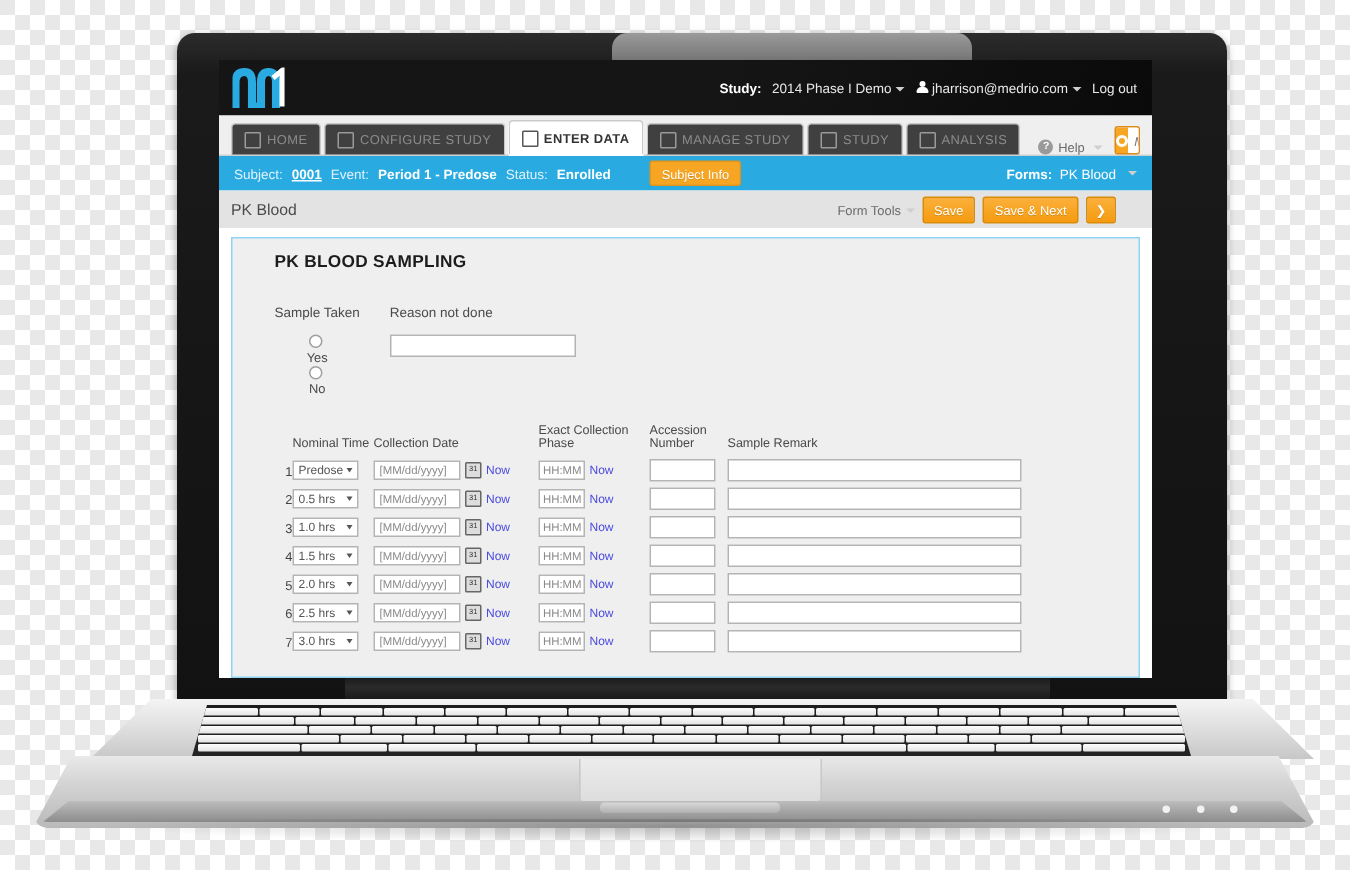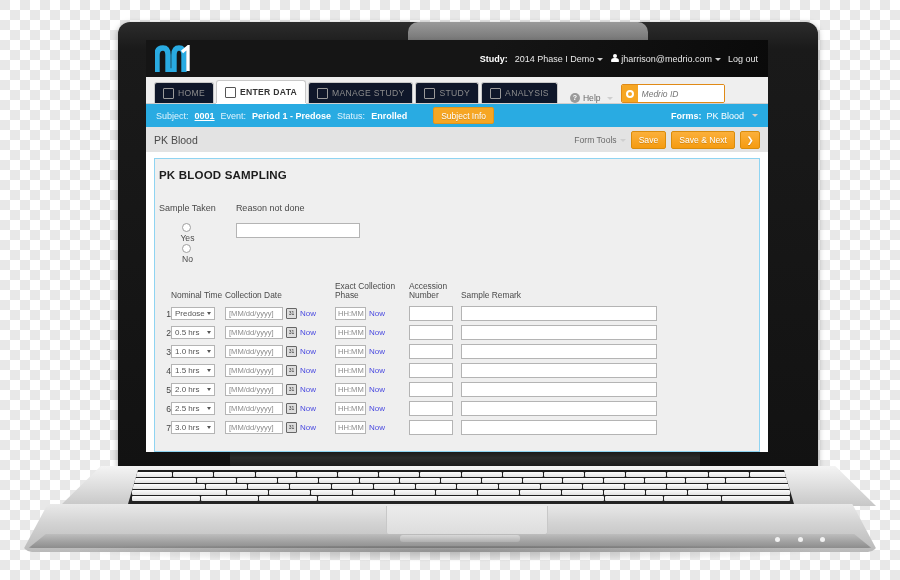--- a/index.html
+++ b/index.html
@@ -109,21 +109,21 @@
     border-right:3px solid transparent;border-top:3.5px solid #cfcfcf;margin-left:3px;vertical-align:middle;}
   .user-ico{display:inline-block;width:9px;height:9px;position:relative;margin-right:2px;vertical-align:-1px;}
   .user-ico::before{content:"";position:absolute;left:2.5px;top:0;width:4px;height:4px;border-radius:50%;background:#fff;}
   .user-ico::after{content:"";position:absolute;left:0.5px;top:4.6px;width:8px;height:4.4px;border-radius:4px 4px 1px 1px;background:#fff;}
 
   
   .tabstrip{height:26px;background:#efefef;border-bottom:1px solid #cfcfcf;
     display:flex;align-items:flex-end;padding:0 8px;position:relative;gap:0;}
   .tab{height:20px;display:flex;align-items:center;gap:4px;padding:0 8px;
     font-size:8.6px;color:#8b8b8b;letter-spacing:.3px;
-    background:#0f172a;border:1px solid #c9c9c9;border-bottom:none;
+    background:#404040;border:1px solid #c9c9c9;border-bottom:none;
     border-radius:3px 3px 0 0;margin-right:2px;white-space:nowrap;}
   .tab.active{background:#fff;color:#333;font-weight:bold;border-color:#c9c9c9;height:22px;
     position:relative;z-index:3;box-shadow:0 1px 0 #fff;}
   .tico{width:9px;height:9px;border:1px solid #9a9a9a;border-radius:1px;display:inline-block;flex:none;}
   .tab.active .tico{border-color:#555;}
   .help-wrap{display:flex;align-items:center;gap:3px;margin-left:10px;color:#6b6b6b;font-size:8.6px;}
   .help-ico{width:10px;height:10px;border-radius:50%;background:#9a9a9a;color:#fff;
     font-size:7px;line-height:10px;text-align:center;font-weight:bold;}
   .searchbox{margin-left:8px;height:17px;display:flex;align-items:stretch;
     border:1px solid #e08a16;border-radius:2px;overflow:hidden;}
@@ -139,31 +139,31 @@
   .subjbar .val{font-weight:bold;color:#fff;}
   .subj-id{font-weight:bold;text-decoration:underline;}
   .subj-info-btn{background:#f6a623;color:#fff;font-size:8.5px;padding:2.5px 7px;
     border-radius:2px;margin-left:20px;border:1px solid #e2951a;text-shadow:0 1px 0 rgba(0,0,0,.15);}
   .forms-wrap{position:absolute;right:10px;display:flex;align-items:center;gap:5px;font-size:9px;}
 
   
   .toolbar{height:26px;background:#e3e3e3;border-bottom:1px solid #c6c6c6;
     display:flex;align-items:center;padding:0 8px;position:relative;}
   .form-name{font-size:10.5px;color:#4a4a4a;}
-  .tools-right{position:absolute;right:8px;display:flex;align-items:center;gap:5px;}
+  .tools-right{position:absolute;right:24px;display:flex;align-items:center;gap:5px;}
   .formtools{font-size:8.6px;color:#6b6b6b;}
   .btn-orange{background:linear-gradient(180deg,#fbb03b,#f59b10);
     border:1px solid #d98c0c;border-radius:2px;color:#fff;font-size:8.6px;
     padding:3px 7px;text-shadow:0 1px 0 rgba(0,0,0,.18);white-space:nowrap;}
   .btn-arrow{width:18px;display:flex;align-items:center;justify-content:center;padding:3px 0;}
 
   
   .content{position:absolute;left:0;right:0;top:112px;bottom:0;background:#fff;padding:6px 8px 0 8px;box-sizing:border-box;}
   .panel{border:1px solid #8fd4f2;background:#efefef;height:100%;box-sizing:border-box;
-    padding:10px 4px;overflow:hidden;position:relative;}
+    padding:10px 28px;overflow:hidden;position:relative;}
   .panel-title{font-size:11.5px;font-weight:bold;color:#1c1c1c;letter-spacing:.2px;margin-bottom:22px;}
 
   .std-row{display:flex;gap:20px;align-items:flex-start;margin-bottom:18px;}
   .fld-label{font-size:9px;color:#4a4a4a;margin-bottom:10px;}
   .radio-line{display:flex;align-items:center;gap:1px;font-size:8.6px;color:#4a4a4a;flex-direction:column;}
   .radio{width:7px;height:7px;border-radius:50%;border:1px solid #9f9f9f;background:#fff;display:inline-block;margin-right:1px;}
   .txt-wide{width:122px;height:13px;border:1px solid #b4b4b4;background:#fff;}
 
   
   table.grid{border-collapse:collapse;width:100%;}
@@ -222,20 +222,24 @@
           <span><i class="user-ico"></i><span>jharrison@medrio.com</span><i class="caret"></i></span>
           <span>Log out</span>
         </div>
       </div>
 
       <div class="tabstrip">
         <div class="tab">
           <span class="tico"></span>
           <span>HOME</span>
         </div>
+        <div class="tab">
+          <span class="tico"></span>
+          <span>CONFIGURE STUDY</span>
+        </div>
         <div class="tab active">
           <span class="tico"></span>
           <span>ENTER DATA</span>
         </div>
         <div class="tab">
           <span class="tico"></span>
           <span>MANAGE STUDY</span>
         </div>
         <div class="tab">
           <span class="tico"></span>

